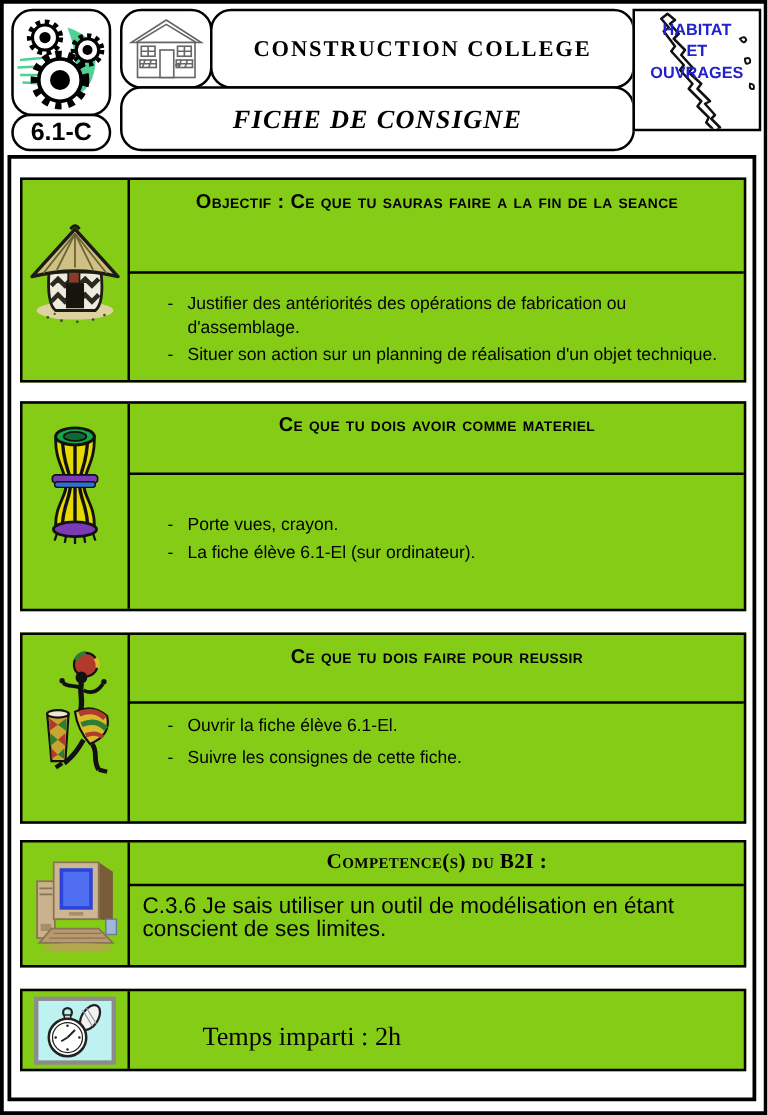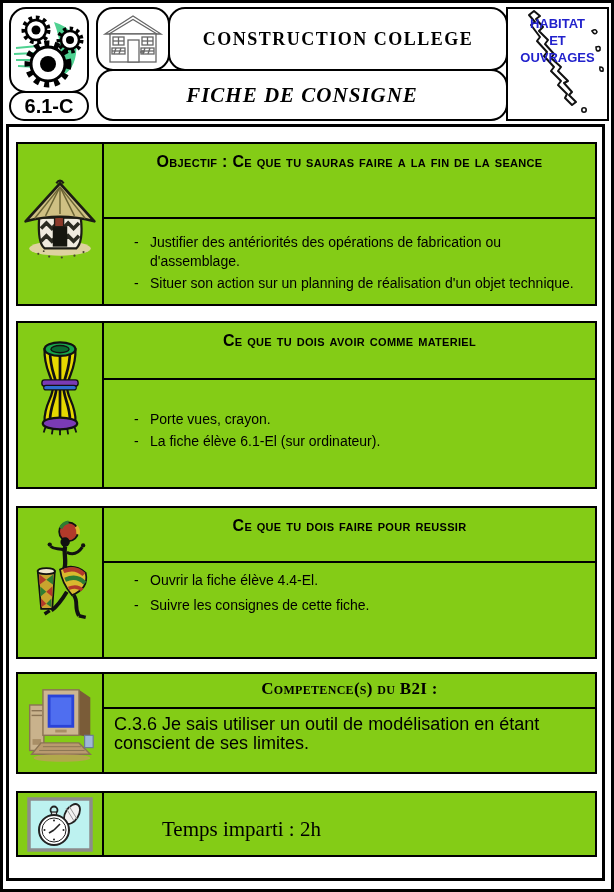--- a/index.html
+++ b/index.html
@@ -89,21 +89,21 @@
   </div>
 
   <div class="abs hbox center org-title" style="left:165px;top:4px;width:340px;height:64px;">
     <span>CONSTRUCTION COLLEGE</span>
   </div>
 
   <div class="abs hbox center doc-title" style="left:93px;top:66px;width:412px;height:52px;">
     <span>FICHE DE CONSIGNE</span>
   </div>
 
-  <div class="abs hbox" style="left:503px;top:4px;width:103px;height:114px;overflow:hidden;">
+  <div class="abs hbox" style="left:503px;top:4px;width:103px;height:98px;overflow:hidden;">
     <span style="position:absolute;inset:0;">
       <svg width="99" height="110" viewBox="0 0 99 110">
         <path d="M26 2 L32 7 L28 10 L35 18 L31 22 L40 31 L37 35 L46 45 L43 49 L53 58 L50 62 L60 72 L56 74 L64 83 L61 86 L68 93 L64 96 L57 89 L59 85 L50 76 L53 72 L43 62 L46 58 L36 47 L39 43 L29 32 L32 28 L23 16 L27 13 L21 6 Z" fill="#fff" stroke="#111" stroke-width="2" stroke-linejoin="round"></path>
         <path d="M84 22 q4 -3 5 1 q-2 4 -5 -1Z" fill="#fff" stroke="#111" stroke-width="1.6"></path>
         <path d="M88 38 q5 -2 4 3 q-4 3 -4 -3Z" fill="#fff" stroke="#111" stroke-width="1.6"></path>
         <path d="M92 58 q4 0 3 4 q-4 1 -3 -4Z" fill="#fff" stroke="#111" stroke-width="1.6"></path>
         <circle cx="76" cy="101" r="2.2" fill="#fff" stroke="#111" stroke-width="1.6"></circle>
       </svg>
     </span>
     <span class="badge-text">
@@ -218,21 +218,21 @@
 
         <path d="M50 86 C44 96 40 102 32 108" fill="none" stroke="#111" stroke-width="4.5"></path>
         <path d="M30 108 L24 112" stroke="#111" stroke-width="4"></path>
         <path d="M58 90 C64 98 58 104 64 114" fill="none" stroke="#111" stroke-width="4.5"></path>
         <path d="M64 114 L72 116" stroke="#111" stroke-width="4"></path>
       </svg>
     </div>
     <div class="sec-right">
       <div class="sec-title" style="height:44px;padding-top:9px;">Ce que tu dois faire pour reussir</div>
       <ul class="bullets" style="margin-top:8px;">
-        <li style="margin-bottom:6px;">Ouvrir la fiche élève 4.4-El.</li>
+        <li style="margin-bottom:6px;">Ouvrir la fiche élève 6.1-El.</li>
         <li>Suivre les consignes de cette fiche.</li>
       </ul>
     </div>
   </div>
 
   <div class="section" style="top:669px;height:102px;">
     <div class="sec-left">
       <svg width="72" height="82" viewBox="0 0 76 86">
         <polygon points="58,8 70,16 70,58 58,56" fill="#7a5c38"></polygon>
         <rect x="6" y="24" width="15" height="48" fill="#c9b28c" stroke="#8a7354" stroke-width="1.5"></rect>

